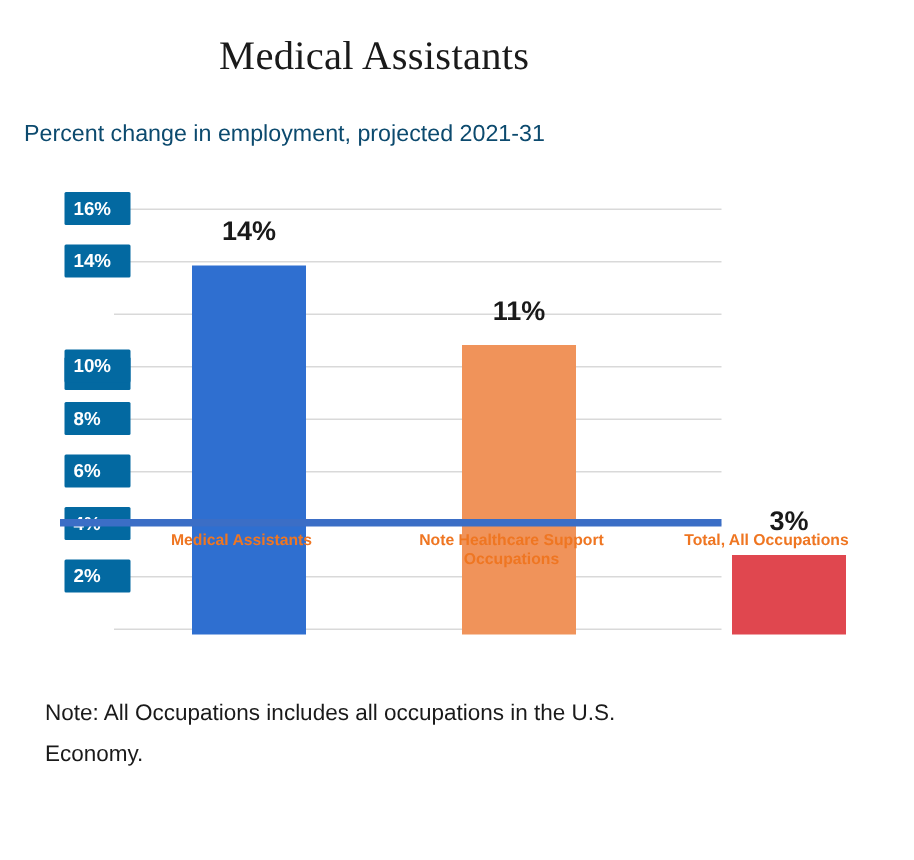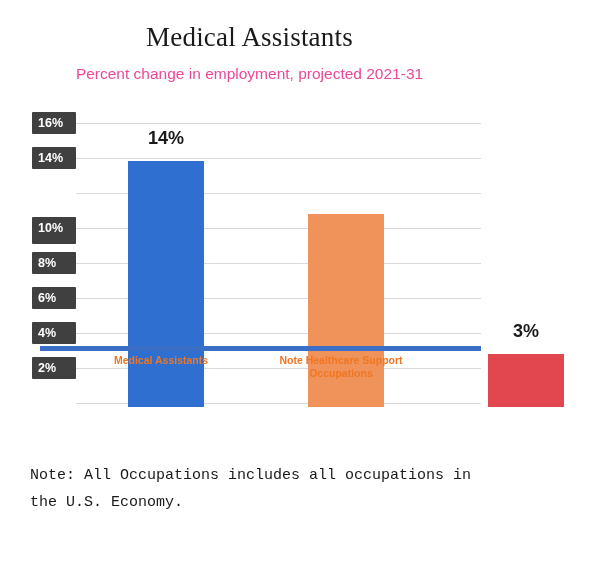--- a/index.html
+++ b/index.html
@@ -24,25 +24,24 @@
     text-align: center;
     font-family: "Liberation Serif", serif;
     font-size: 27px;
     font-weight: normal;
     color: #1a1a1a;
     margin: 0;
     padding-top: 22px;
     letter-spacing: 0.2px;
   }
   .chart-subtitle {
-    text-align: center;
     font-size: 15.5px;
     font-weight: normal;
-    color: #ec4899;
-    margin: 0;
+    color: #0c4a6e;
+    margin: 16px;
     padding-top: 12px;
   }
   .plot-area {
     position: relative;
     margin: 26px 18px 0 18px;
     height: 298px;
   }
   .grid {
     position: absolute;
     left: 0;
@@ -59,25 +58,25 @@
   }
   .ylabels {
     position: absolute;
     left: 14px;
     top: 0;
     bottom: 0;
     width: 46px;
   }
   .ytick {
     position: absolute;
-    left: 0;
+    left: 11px;
     width: 44px;
     height: 22px;
     line-height: 22px;
-    background: #404040;
+    background: #0369a1;
     color: #ffffff;
     font-size: 12.5px;
     font-weight: bold;
     text-align: left;
     padding-left: 6px;
     box-sizing: border-box;
     border-radius: 1px;
   }
   .bars {
     position: absolute;
@@ -132,21 +131,20 @@
     line-height: 13px;
   }
   .footnotes {
     position: absolute;
     left: 30px;
     right: 24px;
     top: 462px;
     font-size: 15px;
     line-height: 27px;
     color: #1a1a1a;
-    font-family: Liberation Mono, monospace;
   }
   .footnote-line {
     display: block;
   }
 </style>
 </head>
 <body>
 
 <div class="page">
 
@@ -179,35 +177,37 @@
     </div>
 
     <div class="bars">
 
       <div class="bar-slot" style="left:0px; width:180px; height:298px;">
         <div class="bar-value" style="bottom:258px;">14%</div>
         <div class="bar" style="height:246px; background:#2f6fd0;"></div>
       </div>
 
       <div class="bar-slot" style="left:180px; width:180px; height:298px;">
+        <div class="bar-value" style="bottom:205px;">11%</div>
         <div class="bar" style="height:193px; background:#f0935a;"></div>
       </div>
 
       <div class="bar-slot" style="left:360px; width:180px; height:298px;">
         <div class="bar-value" style="bottom:65px;">3%</div>
         <div class="bar" style="height:53px; background:#e0474f;"></div>
       </div>
 
     </div>
   </div>
 
   <div class="axis-line"></div>
 
   <div class="cat-labels">
     <div class="cat-label" style="left:0px; width:170px;">Medical Assistants</div>
     <div class="cat-label" style="left:180px; width:170px;">Note Healthcare Support Occupations</div>
+    <div class="cat-label" style="left:350px; width:170px;">Total, All Occupations</div>
   </div>
 
   <div class="footnotes">
     <span class="footnote-line">Note: All Occupations includes all occupations in the U.S. Economy.</span>
   </div>
 
 </div>
 
 </body></html>

